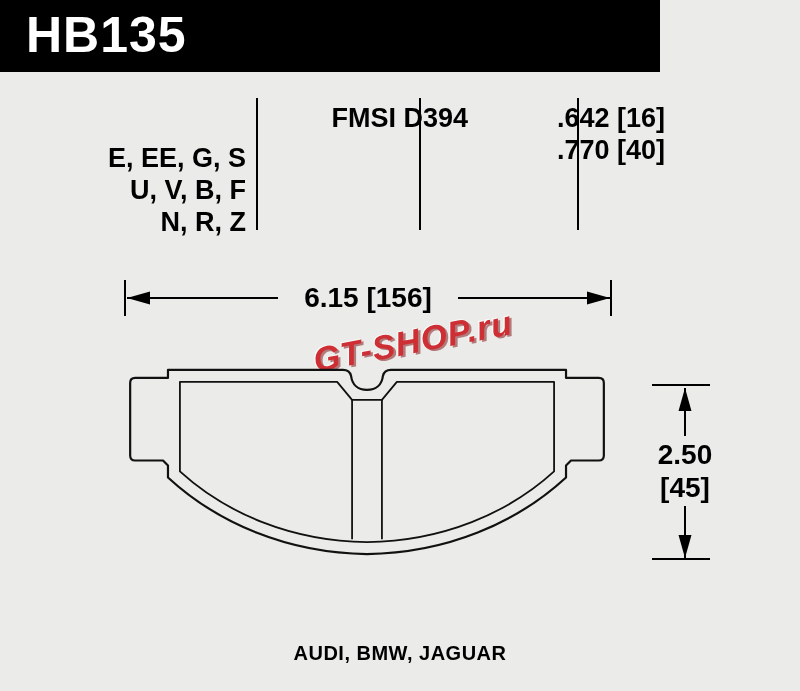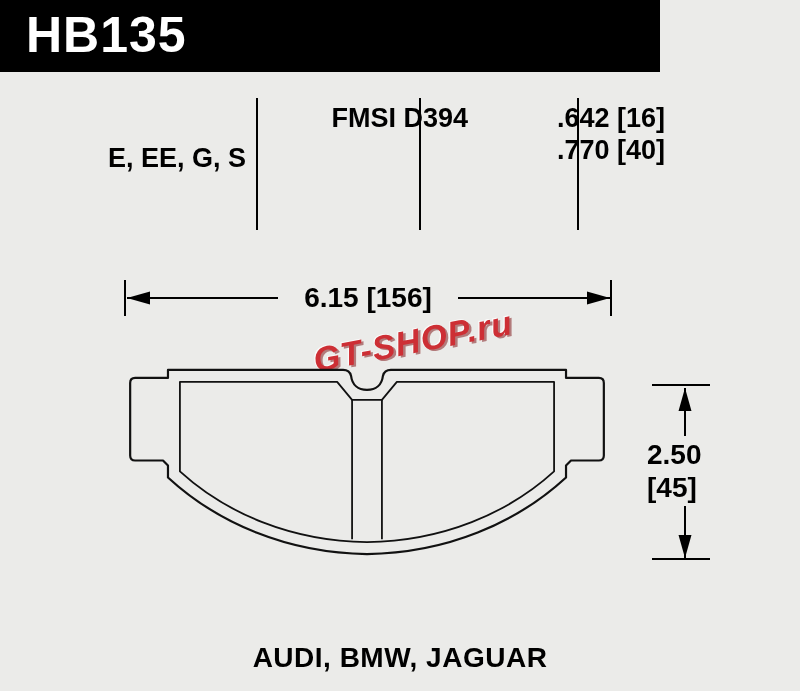--- a/index.html
+++ b/index.html
@@ -61,21 +61,21 @@
   .pad-svg { position: absolute; left: 118px; top: 362px; }
   
   .ext-h { position: absolute; width: 58px; height: 2px; left: 652px; background: #000; }
   .ext-h-top { top: 384px; }
   .ext-h-bottom { top: 558px; }
   .dim-height-svg { position: absolute; left: 660px; top: 386px; }
   .dim-height-label {
     position: absolute;
     left: 647px; top: 436px;
     width: 76px;
-    text-align: left;
+    text-align: center;
     font-size: 28px;
     line-height: 33px;
     padding: 2px 0;
     background: #ebebe9;
   }
   
   .watermark {
     position: absolute;
     left: 308px; top: 322px;
     width: 210px;
@@ -88,36 +88,38 @@
     text-shadow: 2px 2px 0 rgba(122, 13, 17, 0.55), -1px -1px 0 rgba(255,255,255,0.85);
     opacity: 0.92;
     pointer-events: none;
   }
   
   .applications {
     position: absolute;
     left: 0; top: 642px;
     width: 800px;
     text-align: center;
-    font-size: 28px;
+    font-size: 20px;
     letter-spacing: 0.5px;
   }
   svg { display: block; }
 </style>
 </head>
 <body>
 
 <div id="page">
 
   <div class="header-bar">
     <span class="part-number">HB135</span>
   </div>
 
   <div class="spec-text compounds">
     <div>E, EE, G, S</div>
+    <div>U, V, B, F</div>
+    <div>N, R, Z</div>
   </div>
 
   <div class="vline vline-1"></div>
 
   <div class="spec-text fmsi">
     <div>FMSI D394</div>
   </div>
 
   <div class="vline vline-2"></div>
   <div class="vline vline-3"></div>

